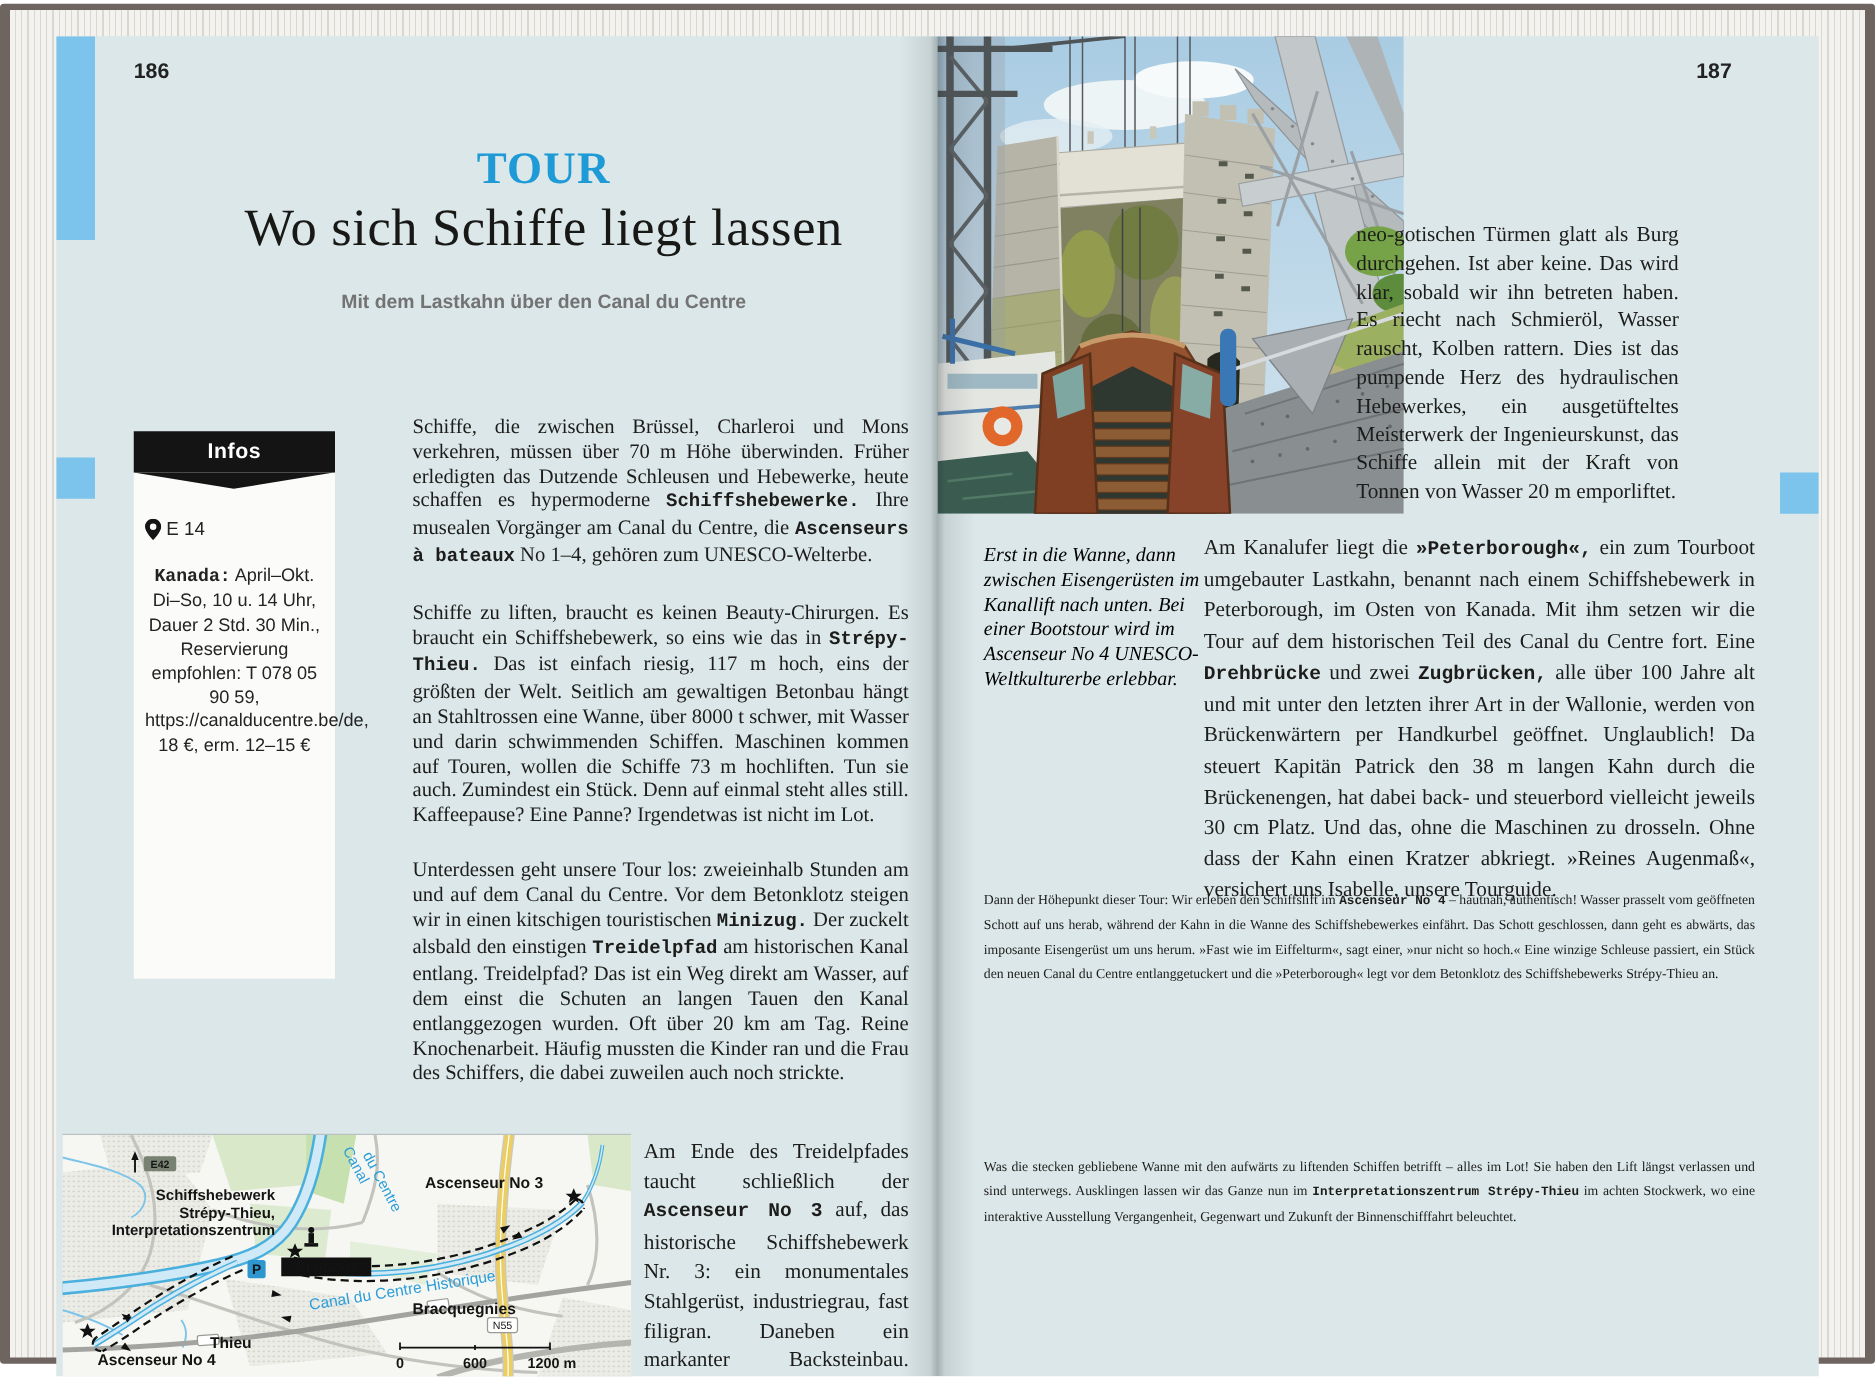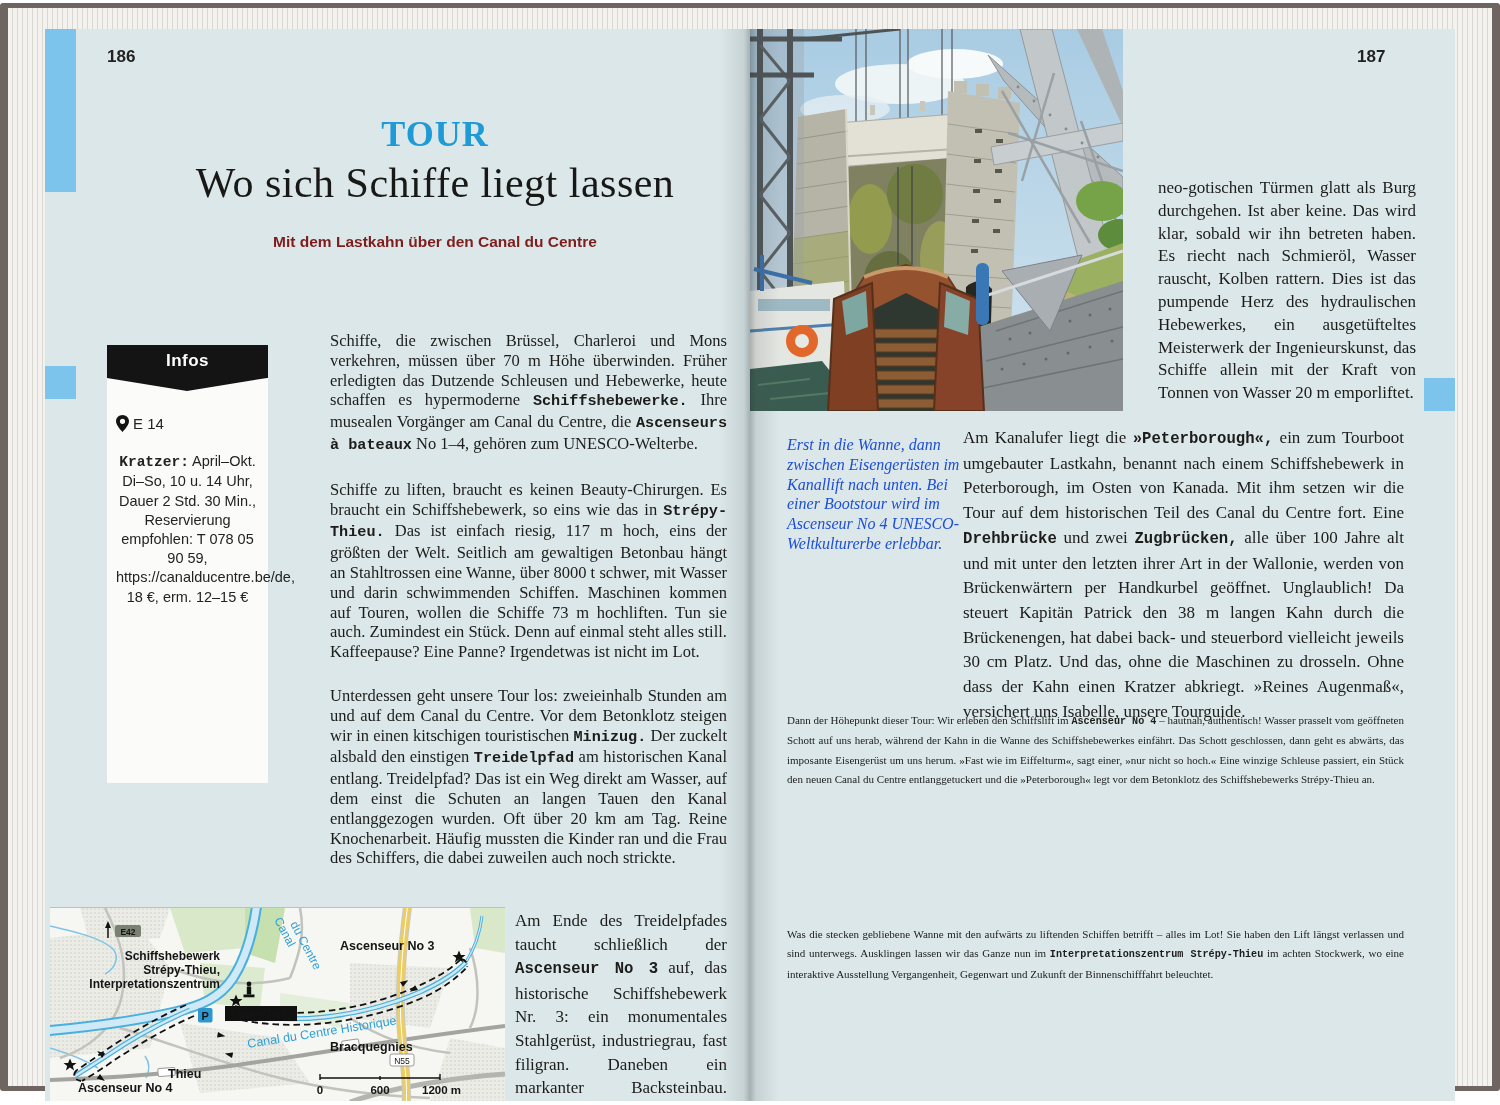--- a/index.html
+++ b/index.html
@@ -17,44 +17,44 @@
   .tab-small-left{left:0;top:337px;width:31px;height:33px;}
   .tab-small-right{right:0;top:349px;width:31px;height:33px;}
   
   .pagenum{position:absolute;font-family:"Liberation Sans",sans-serif;font-weight:700;font-size:17px;color:#222;}
   .pn-left{left:62px;top:18px;}
   .pn-right{left:1312px;top:18px;}
   
   .header{position:absolute;left:115px;top:84px;width:550px;text-align:center;}
   .kicker{font-size:36px;font-weight:700;color:#1e9ad6;letter-spacing:1px;}
   .title{font-size:42px;font-weight:400;margin-top:4px;letter-spacing:.5px;color:#181816;}
-  .subtitle{font-family:"Liberation Sans",sans-serif;font-weight:700;font-size:15.5px;margin-top:26px;color:#7f1d1d;}
+  .subtitle{font-family:"Liberation Sans",sans-serif;font-weight:700;font-size:15.5px;margin-top:26px;color:#737373;}
   
   .infobox{position:absolute;left:62px;top:316px;width:161px;}
   .infobox-banner{position:relative;height:33px;background:#141414;color:#fff;z-index:2;
     font-family:Liberation Sans, sans-serif;font-weight:700;font-size:17px;text-align:center;line-height:32px;letter-spacing:.5px;}
   .infobox-banner::after{content:"";position:absolute;left:0;top:33px;width:0;height:0;
     border-left:80.5px solid transparent;border-right:80.5px solid transparent;border-top:13px solid #141414;}
   .infobox-body{position:relative;z-index:1;margin-top:0;background:#fbfbf9;min-height:405px;
     padding:36px 9px 18px;box-sizing:border-box;text-align:center;
     font-family:"Liberation Sans",sans-serif;font-size:14.5px;line-height:19.2px;color:#232323;}
   .loc-row{display:flex;align-items:center;gap:4px;margin-bottom:19px;font-size:15px;}
   .infobox-body p{margin:0 0 19px;}
   .infobox-body p:last-child{margin-bottom:0;}
   .infobox-body .kw{font-size:1em;}
   
   .kw{font-family:Liberation Mono, monospace;font-weight:700;font-size:.92em;}
   .col-main{position:absolute;left:285px;top:302px;width:397px;text-align:justify;font-size:16.5px;line-height:19.8px;}
   .col-main p{margin:0 0 24px;}
   .col-narrow{position:absolute;left:470px;top:880px;width:212px;text-align:justify;font-size:17px;line-height:23.6px;}
-  .col-right{position:absolute;left:1113px;top:148px;width:258px;text-align:justify;font-size:17px;line-height:22.8px;}
+  .col-right{position:absolute;left:1040px;top:148px;width:258px;text-align:justify;font-size:17px;line-height:22.8px;}
   .col-wide{position:absolute;left:918px;top:397px;width:441px;text-align:justify;font-size:17px;line-height:24.7px;}
   .col-full{position:absolute;left:742px;width:617px;text-align:justify;font-size:11px;line-height:19.3px;}
   .p-full-1{top:682px;} .p-full-2{top:896px;}
-  .caption{position:absolute;left:742px;top:406px;width:176px;font-style:italic;font-size:16px;line-height:19.8px;color:#1d4ed8;}
+  .caption{position:absolute;left:742px;top:406px;width:176px;font-style:italic;font-size:16px;line-height:19.8px;color:#000000;}
   
   .map{position:absolute;left:5px;top:878px;width:455px;height:194px;border-top:1px solid #b9c1c1;}
   .map svg{display:block;width:455px;height:194px;}
   .photo{position:absolute;left:705px;top:0;width:373px;height:382px;}
   .photo svg{display:block;width:373px;height:382px;}
   .mt{font-family:"Liberation Sans",sans-serif;fill:#141414;}
   .mt-b{font-weight:700;}
   .mt-blue{fill:#2d9fd8;}
 </style>
 </head>
@@ -81,21 +81,21 @@
 
     <div class="infobox">
       <div class="infobox-banner">Infos</div>
       <div class="infobox-body">
         <div class="loc-row">
           <svg width="13" height="17" viewBox="0 0 13 17">
             <path d="M6.5,0 C10,0 13,2.8 13,6.3 C13,10.5 6.5,17 6.5,17 C6.5,17 0,10.5 0,6.3 C0,2.8 3,0 6.5,0 Z M6.5,3.7 a2.6,2.6 0 1 0 0,5.2 a2.6,2.6 0 1 0 0,-5.2 Z" fill="#141414"></path>
           </svg>
           <span>E 14</span>
         </div>
-        <p><span class="kw">Kratzer:</span><span> April–Okt. Di–So, 10 u. 14 Uhr, Dauer 2 Std. 30 Min., Reservierung empfohlen: T 078 05 90 59, https://canalducentre.be/de, 18 €, erm. 12–15 €</span></p>
+        <p><span class="kw">Kanada:</span><span> April–Okt. Di–So, 10 u. 14 Uhr, Dauer 2 Std. 30 Min., Reservierung empfohlen: T 078 05 90 59, https://canalducentre.be/de, 18 €, erm. 12–15 €</span></p>
       </div>
     </div>
 
     <div class="col-main">
       <p><span>Schiffe, die zwischen Brüssel, Charleroi und Mons verkehren, müssen über 70 m Höhe überwinden. Früher erledigten das Dutzende Schleusen und Hebewerke, heute schaffen es hypermoderne </span><span class="kw">Schiffshebewerke.</span><span> Ihre musealen Vorgänger am Canal du Centre, die </span><span class="kw">Ascenseurs à bateaux</span><span> No 1–4, gehören zum UNESCO-Welterbe.</span></p>
       <p><span>Schiffe zu liften, braucht es keinen Beauty-Chirurgen. Es braucht ein Schiffshebewerk, so eins wie das in </span><span class="kw">Strépy-Thieu.</span><span> Das ist einfach riesig, 117 m hoch, eins der größten der Welt. Seitlich am gewaltigen Betonbau hängt an Stahltrossen eine Wanne, über 8000 t schwer, mit Wasser und darin schwimmenden Schiffen. Maschinen kommen auf Touren, wollen die Schiffe 73 m hochliften. Tun sie auch. Zumindest ein Stück. Denn auf einmal steht alles still. Kaffeepause? Eine Panne? Irgendetwas ist nicht im Lot.</span></p>
       <p><span>Unterdessen geht unsere Tour los: zweieinhalb Stunden am und auf dem Canal du Centre. Vor dem Betonklotz steigen wir in einen kitschigen touristischen </span><span class="kw">Minizug.</span><span> Der zuckelt alsbald den einstigen </span><span class="kw">Treidelpfad</span><span> am historischen Kanal entlang. Treidelpfad? Das ist ein Weg direkt am Wasser, auf dem einst die Schuten an langen Tauen den Kanal entlanggezogen wurden. Oft über 20 km am Tag. Reine Knochenarbeit. Häufig mussten die Kinder ran und die Frau des Schiffers, die dabei zuweilen auch noch strickte.</span></p>
     </div>
 
     <div class="col-narrow">

